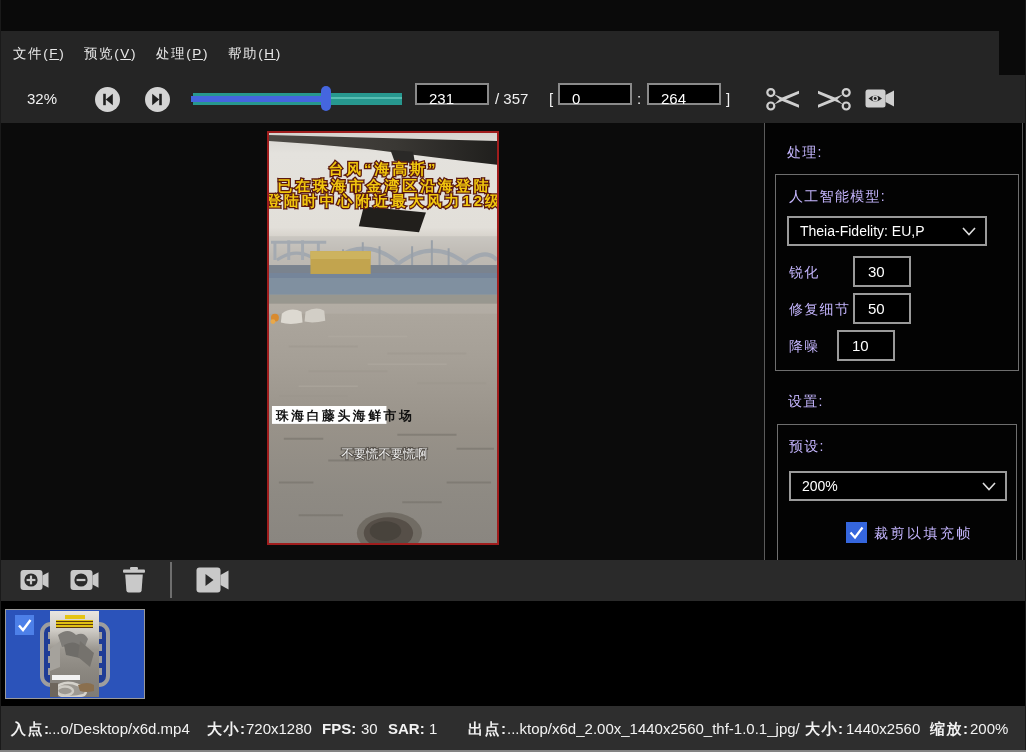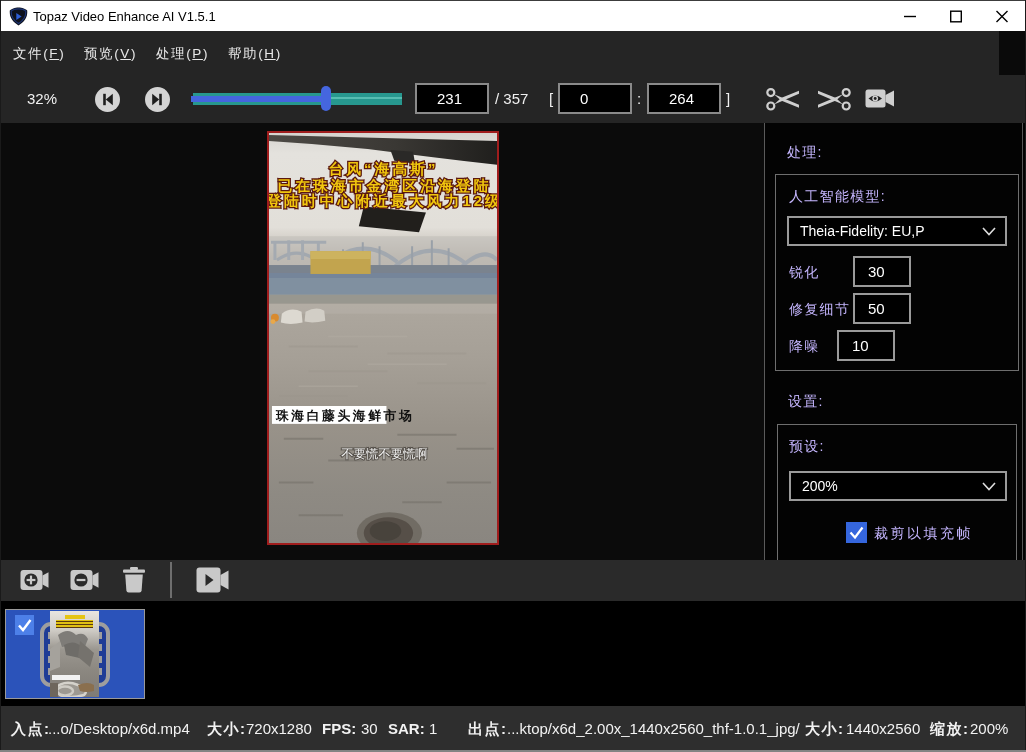--- a/index.html
+++ b/index.html
@@ -13,22 +13,22 @@
 #title-text { position:absolute; left:33px; top:8px; font-size:13px; color:#000; }
 
 #menubar { position:absolute; left:0; top:31px; width:999px; height:44px; background:#252525; }
 .menu-item { position:absolute; top:14px; font-size:13.5px; color:#e8e8e8; letter-spacing:1.6px; }
 .menu-item u { text-decoration:underline; }
 
 #toolbar { position:absolute; left:0; top:75px; width:1026px; height:48px; background:#252525; }
 #toolbar .txt { position:absolute; color:#f0f0f0; font-size:15px; top:15px; }
 .circbtn { position:absolute; top:11.5px; width:25px; height:25px; border-radius:50%;
   background:#d4d4d4; }
-.numbox { position:absolute; top:8px; width:74px; height:31px; background:#000;
-  border:2px solid #8a8a8a; color:#fff; font-size:15px; line-height:27px; padding-left:20px; }
+.numbox { position:absolute; top:8px; width:74px; height:22px; background:#000;
+  border:2px solid #8a8a8a; color:#fff; font-size:15px; line-height:27px; padding-left:12px; }
 
 #canvas { position:absolute; left:0; top:123px; width:1026px; height:437px; background:#0b0b0b; }
 
 #panel { position:absolute; left:764px; top:0px; width:262px; height:437px; background:#030303;
   border-left:1px solid #5a5a5a; }
 #panel .lbl { position:absolute; color:#c4b5fd; font-size:14px; letter-spacing:1.3px; }
 .groupbox { position:absolute; border:1px solid #6e6e6e; }
 .combo { position:absolute; height:30px; background:#000; border:2px solid #9a9a9a;
   color:#fff; font-size:14px; line-height:26px; padding-left:11px; }
 .combo svg { position:absolute; right:9px; top:9px; }
@@ -43,37 +43,20 @@
 #statusbar span { position:absolute; top:14px; font-size:15px; color:#f2f2f2; white-space:pre; }
 #statusbar b { font-weight:bold; } #statusbar b.cjk { letter-spacing:1.5px; }
 </style>
 </head>
 <body>
 <div id="app">
   <div class="abs" style="left:0;top:0;width:1px;height:752px;background:#1a1a1a;z-index:50"></div>
   <div class="abs" style="left:1025px;top:0;width:1px;height:752px;background:#1a1a1a;z-index:50"></div>
   <div class="abs" style="left:0;top:750px;width:1026px;height:2px;background:#848484;z-index:50"></div>
 
-  <div id="titlebar">
-    <svg class="abs" style="left:9px;top:6px" width="19" height="19" viewBox="0 0 19 19">
-      <path d="M9.5 0.5 C13 0.5 17 2 18.2 3.5 C18.6 8 17.5 13.5 9.5 18.5 C1.5 13.5 0.4 8 0.8 3.5 C2 2 6 0.5 9.5 0.5 Z" fill="#0d111d"></path>
-      <path d="M9.5 1.8 C12.5 1.8 15.8 3 16.8 4.1 C17.1 8 16.1 12.2 9.5 16.6 C2.9 12.2 1.9 8 2.2 4.1 C3.2 3 6.5 1.8 9.5 1.8 Z" fill="none" stroke="#1d3576" stroke-width="1.2"></path>
-      <path d="M7.3 6 L12.6 9.5 L7.3 13 Z" fill="#2c5ed6"></path>
-    </svg>
-    <div id="title-text">Topaz Video Enhance AI V1.5.1</div>
-    <svg class="abs" style="left:903px;top:0" width="14" height="31" viewBox="0 0 14 31">
-        <line x1="1" y1="15.5" x2="13" y2="15.5" stroke="#000" stroke-width="1.4"></line>
-      </svg>
-    <svg class="abs" style="left:949px;top:0" width="14" height="31" viewBox="0 0 14 31">
-        <rect x="1.7" y="10.2" width="10.6" height="10.6" fill="none" stroke="#000" stroke-width="1.4"></rect>
-      </svg>
-    <svg class="abs" style="left:995px;top:0" width="14" height="31" viewBox="0 0 14 31">
-        <path d="M1.5 10 L12.5 21 M12.5 10 L1.5 21" stroke="#000" stroke-width="1.4"></path>
-      </svg>
-  </div>
 
   <div id="menubar">
     <div class="menu-item" style="left:13px">文件(<u>F</u>)</div>
     <div class="menu-item" style="left:84px">预览(<u>V</u>)</div>
     <div class="menu-item" style="left:156px">处理(<u>P</u>)</div>
     <div class="menu-item" style="left:228px">帮助(<u>H</u>)</div>
   </div>
 
   <div id="toolbar">
     <div class="txt" style="left:27px">32%</div>
@@ -208,21 +191,21 @@
 
       <text x="117" y="327" font-size="12.5" text-anchor="middle" fill="#f2f2f2" stroke="#55504a" stroke-width="2" paint-order="stroke" font-family="'Liberation Sans',sans-serif">不要慌不要慌啊</text>
     </svg>
     </div>
 
     <div id="panel">
       <div class="abs" style="left:257px;top:0;width:1px;height:437px;background:#555"></div>
       <div class="lbl" style="left:22px;top:21px">处理:</div>
       <div class="groupbox" style="left:10px;top:51px;width:244px;height:197px"></div>
       <div class="lbl" style="left:24px;top:65px">人工智能模型:</div>
-      <div class="combo" style="left:22px;top:93px;width:220px">Theia-Fidelity: EU,P
+      <div class="combo" style="left:22px;top:93px;width:200px">Theia-Fidelity: EU,P
         <svg width="14" height="9" viewBox="0 0 14 9">
             <path d="M1 1 L7 7.5 L13 1" fill="none" stroke="#ddd" stroke-width="1.6"></path>
           </svg>
       </div>
       <div class="lbl" style="left:24px;top:141px">锐化</div>
       <div class="spin" style="left:88px;top:133px">30</div>
       <div class="lbl" style="left:24px;top:178px">修复细节</div>
       <div class="spin" style="left:88px;top:170px">50</div>
       <div class="lbl" style="left:24px;top:215px">降噪</div>
       <div class="spin" style="left:72px;top:207px">10</div>

